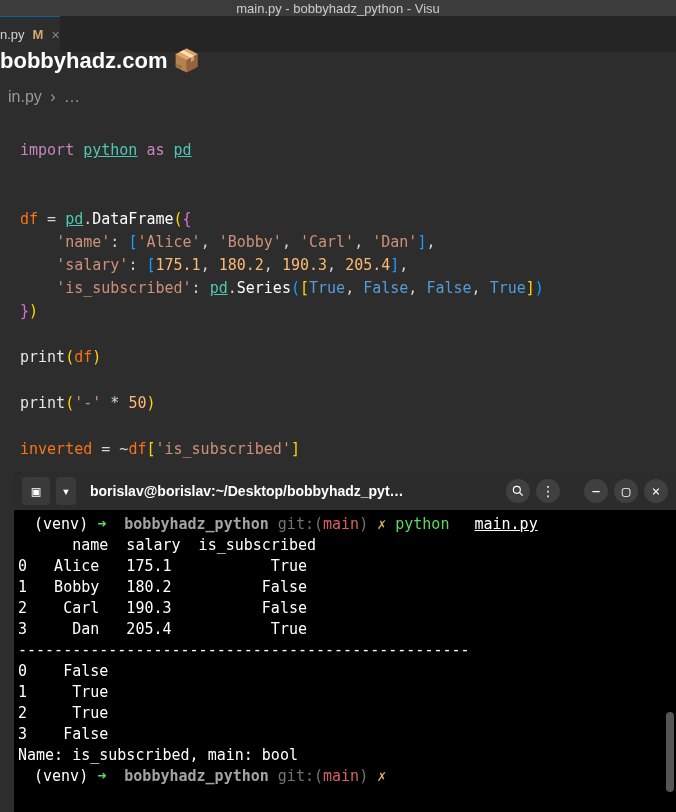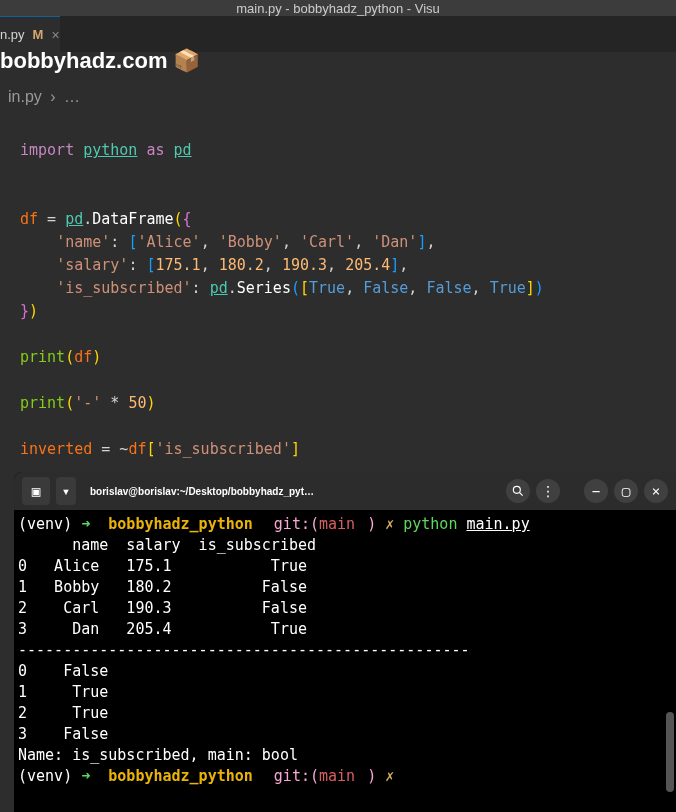--- a/index.html
+++ b/index.html
@@ -61,21 +61,21 @@
     .breadcrumb .sep { margin: 0 4px; }
     .code {
       padding: 4px 20px;
       font-size: 15px;
       line-height: 23px;
       white-space: pre;
     }
     .kw { color: #c586c0; }
     .mod { color: #4ec9b0; text-decoration: underline; }
     .cls { color: #ffffff; }
-    .fn { color: #84cc16; }
+    .fn { color: #e5e5e5; }
     .str { color: #ce9178; }
     .num { color: #fdba74; }
     .bool { color: #569cd6; }
     .punc { color: #d4d4d4; }
     .op { color: #d4d4d4; }
     .var { color: #f97316; }
     .brace-y { color: #ffd700; }
     .brace-p { color: #da70d6; }
     .brace-b { color: #179fff; }
 
@@ -110,42 +110,42 @@
     }
     .term-btn.small {
       width: 24px;
       height: 24px;
       background: #404040;
       border-radius: 50%;
     }
     .term-title {
       flex: 1;
       color: #fff;
-      font-size: 10px;
+      font-size: 14px;
       font-weight: bold;
       font-family: -apple-system, 'Segoe UI', sans-serif;
       padding: 0 8px;
       white-space: nowrap;
       overflow: hidden;
       text-overflow: ellipsis;
     }
     .term-body {
       padding: 4px 4px;
       font-size: 15px;
       line-height: 21px;
       color: #fff;
       white-space: pre;
       font-family: 'Consolas', 'Monaco', monospace;
     }
-    .t-cyan { color: #eab308; }
+    .t-cyan { color: #a3a3a3; }
     .t-green { color: #5fd75f; }
-    .t-blue { color: #f9a8d4; margin-left: 12px; }
+    .t-blue { color: #737373; }
     .t-red { color: #d75f5f; text-align: right; }
     .t-yellow { color: #d7af5f; }
-    .t-white { color: #fff; }
+    .t-white { color: #fff; margin-left: 16px; }
     .t-under { text-decoration: underline; }
     .scrollbar {
       position: absolute;
       right: 2px;
       bottom: 20px;
       width: 8px;
       height: 80px;
       background: #555;
       border-radius: 4px;
     }

